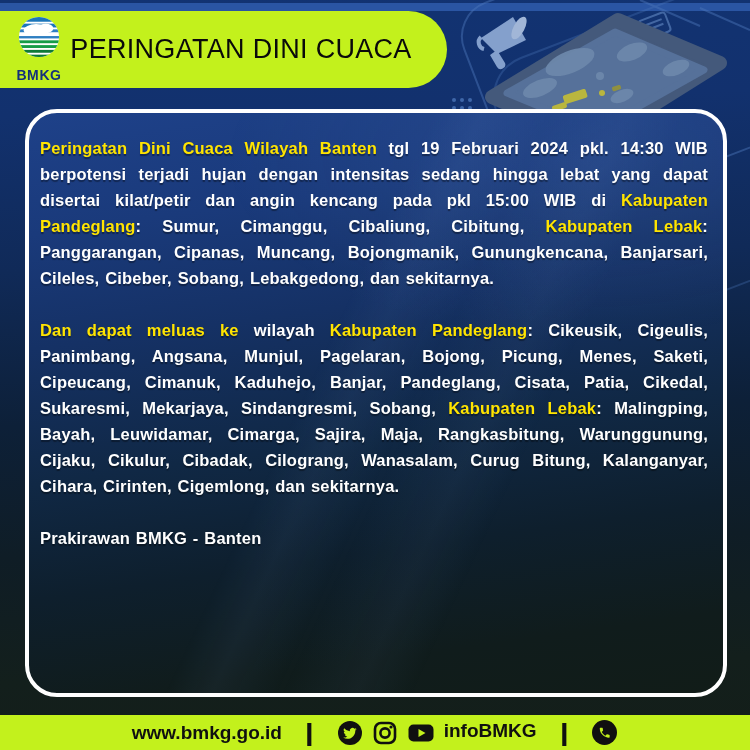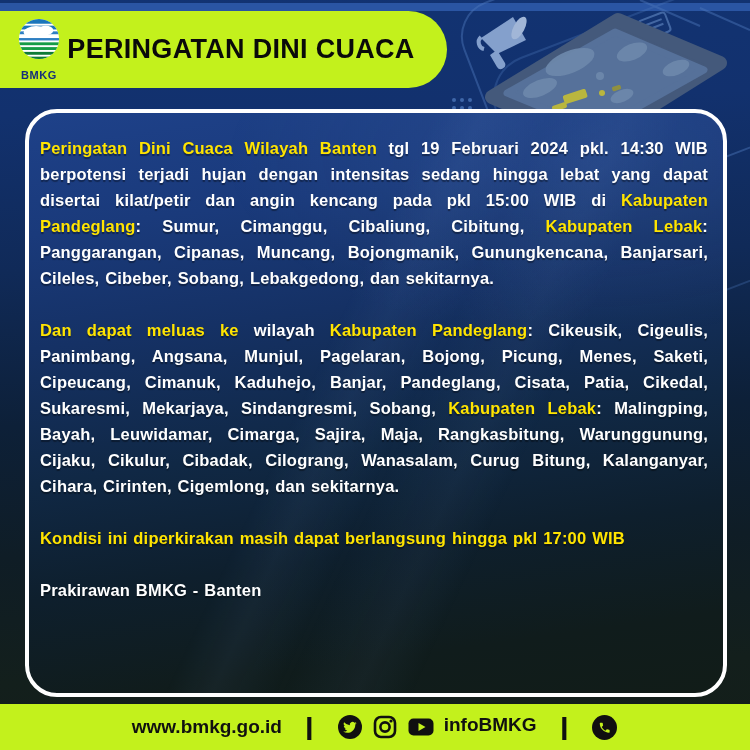--- a/index.html
+++ b/index.html
@@ -17,24 +17,24 @@
 
   
   .banner{
     position:absolute;left:0;top:11px;width:447px;height:77px;z-index:3;
     background:var(--accent);
     border-radius:0 39px 39px 0;
     display:flex;align-items:center;box-sizing:border-box;padding-left:13px;
   }
   .logo{display:flex;flex-direction:column;align-items:center;width:52px;flex:0 0 auto;}
   .logo svg{display:block;}
-  .logo-label{font-size:11px;font-weight:700;color:var(--navy-text);letter-spacing:.6px;margin-top:9px;}
+  .logo-label{font-size:14px;font-weight:700;color:var(--navy-text);letter-spacing:.6px;margin-top:9px;}
   .title{
     flex:1;text-align:center;padding-right:30px;
-    font-size:27px;line-height:31px;font-weight:700;color:#0a0a0a;letter-spacing:.3px;
+    font-size:27px;line-height:31px;font-weight:400;color:#0a0a0a;letter-spacing:.3px;
   }
 
   
   .panel{
     position:absolute;left:25px;top:109px;width:702px;height:588px;z-index:2;
     box-sizing:border-box;border:4.5px solid #fff;border-radius:32px;
     background:linear-gradient(172deg,#1e4189 0%,#1a3a7b 18%,#153165 35%,#102845 55%,#0e1f2d 72%,#101c1c 88%,#111c18 100%);
     padding:22px 15px 0 11px;
   }
   .panel::before{
@@ -47,21 +47,21 @@
     margin:0 0 26px 0;
     font-size:16.5px;line-height:26px;font-weight:700;text-align:justify;
     letter-spacing:.2px;word-spacing:1px;
     text-shadow:0 2px 1px rgba(0,0,0,.38);
   }
   .hl{color:var(--hl);margin-top:8px;}
   .wt{color:#ffffff;}
 
   
   .footer{
-    position:absolute;left:0;bottom:0;width:750px;height:46px;z-index:3;
+    position:absolute;left:0;bottom:0;width:750px;height:35px;z-index:3;
     background:var(--accent);
     display:flex;align-items:center;justify-content:center;gap:24px;
     color:#101010;font-weight:700;font-size:19px;
   }
   .f-sep{font-size:24px;font-weight:700;transform:scaleX(1.35);line-height:1;}
   .f-social,.f-call{display:flex;gap:9px;}
   .f-social svg,.f-call svg{display:block;}
 </style>
 </head>
 <body>
@@ -149,21 +149,20 @@
     </div>
     <div class="title">
       <div>PERINGATAN DINI CUACA</div>
     </div>
   </header>
 
   <main class="panel">
     <div id="bulletin" class="bulletin">
         <p><span class="hl">Peringatan Dini Cuaca Wilayah Banten</span><span class="wt"> tgl 19 Februari 2024 pkl. 14:30 WIB berpotensi terjadi hujan dengan intensitas sedang hingga lebat yang dapat disertai kilat/petir dan angin kencang pada pkl 15:00 WIB di </span><span class="hl">Kabupaten Pandeglang</span><span class="wt">: Sumur, Cimanggu, Cibaliung, Cibitung, </span><span class="hl">Kabupaten Lebak</span><span class="wt">: Panggarangan, Cipanas, Muncang, Bojongmanik, Gunungkencana, Banjarsari, Cileles, Cibeber, Sobang, Lebakgedong, dan sekitarnya.</span></p>
         <p><span class="hl">Dan dapat meluas ke</span><span class="wt"> wilayah </span><span class="hl">Kabupaten Pandeglang</span><span class="wt">: Cikeusik, Cigeulis, Panimbang, Angsana, Munjul, Pagelaran, Bojong, Picung, Menes, Saketi, Cipeucang, Cimanuk, Kaduhejo, Banjar, Pandeglang, Cisata, Patia, Cikedal, Sukaresmi, Mekarjaya, Sindangresmi, Sobang, </span><span class="hl">Kabupaten Lebak</span><span class="wt">: Malingping, Bayah, Leuwidamar, Cimarga, Sajira, Maja, Rangkasbitung, Warunggunung, Cijaku, Cikulur, Cibadak, Cilograng, Wanasalam, Curug Bitung, Kalanganyar, Cihara, Cirinten, Cigemlong, dan sekitarnya.</span></p>
-        <p><span class="hl">Kondisi ini diperkirakan masih dapat berlangsung hingga pkl 17:00 WIB</span></p>
         <p><span class="wt">Prakirawan BMKG - Banten</span></p>
       </div>
   </main>
 
   <footer class="footer">
     <span>www.bmkg.go.id</span>
     <span class="f-sep">|</span>
     <span class="f-social">
       <svg width="26" height="26" viewBox="0 0 26 26">
         <circle cx="13" cy="13" r="12" fill="#101010"></circle>

